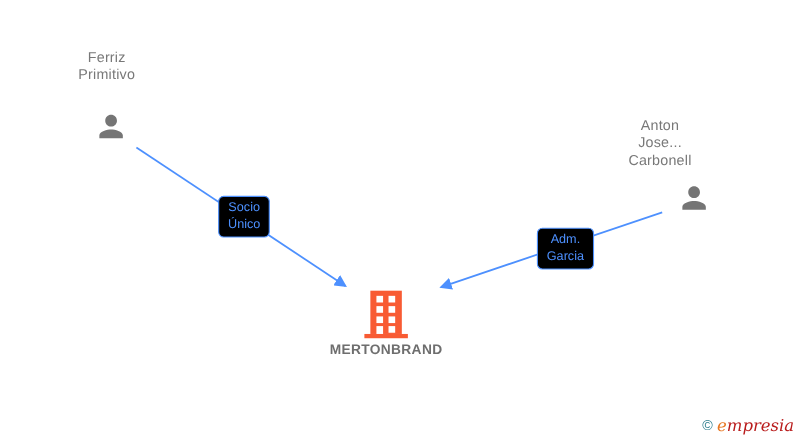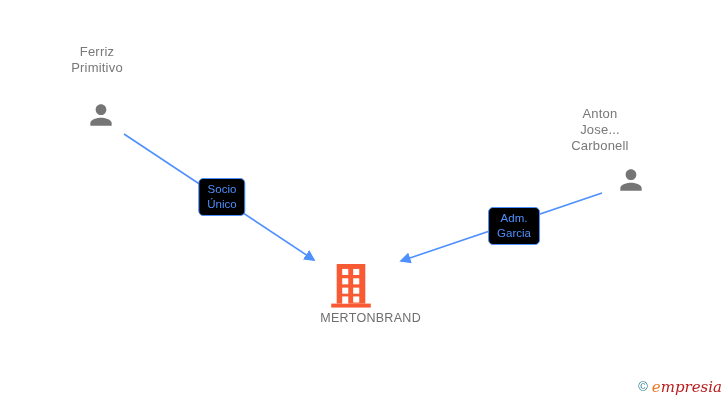--- a/index.html
+++ b/index.html
@@ -47,25 +47,24 @@
     padding: 3px 8px;
     text-align: center;
     white-space: nowrap;
   }
   .company-node {
     position: absolute;
     text-align: center;
   }
   .company-name {
     font-size: 12.5px;
-    font-weight: normal;
+    font-weight: bold;
     line-height: 15px;
     color: #6e6e6e;
     letter-spacing: 0.3px;
-    text-align: right;
   }
   .watermark {
     position: absolute;
     right: 6px;
     bottom: 4px;
     font-size: 14px;
     white-space: nowrap;
   }
   .watermark .copy {
     color: #2e7f8e;

